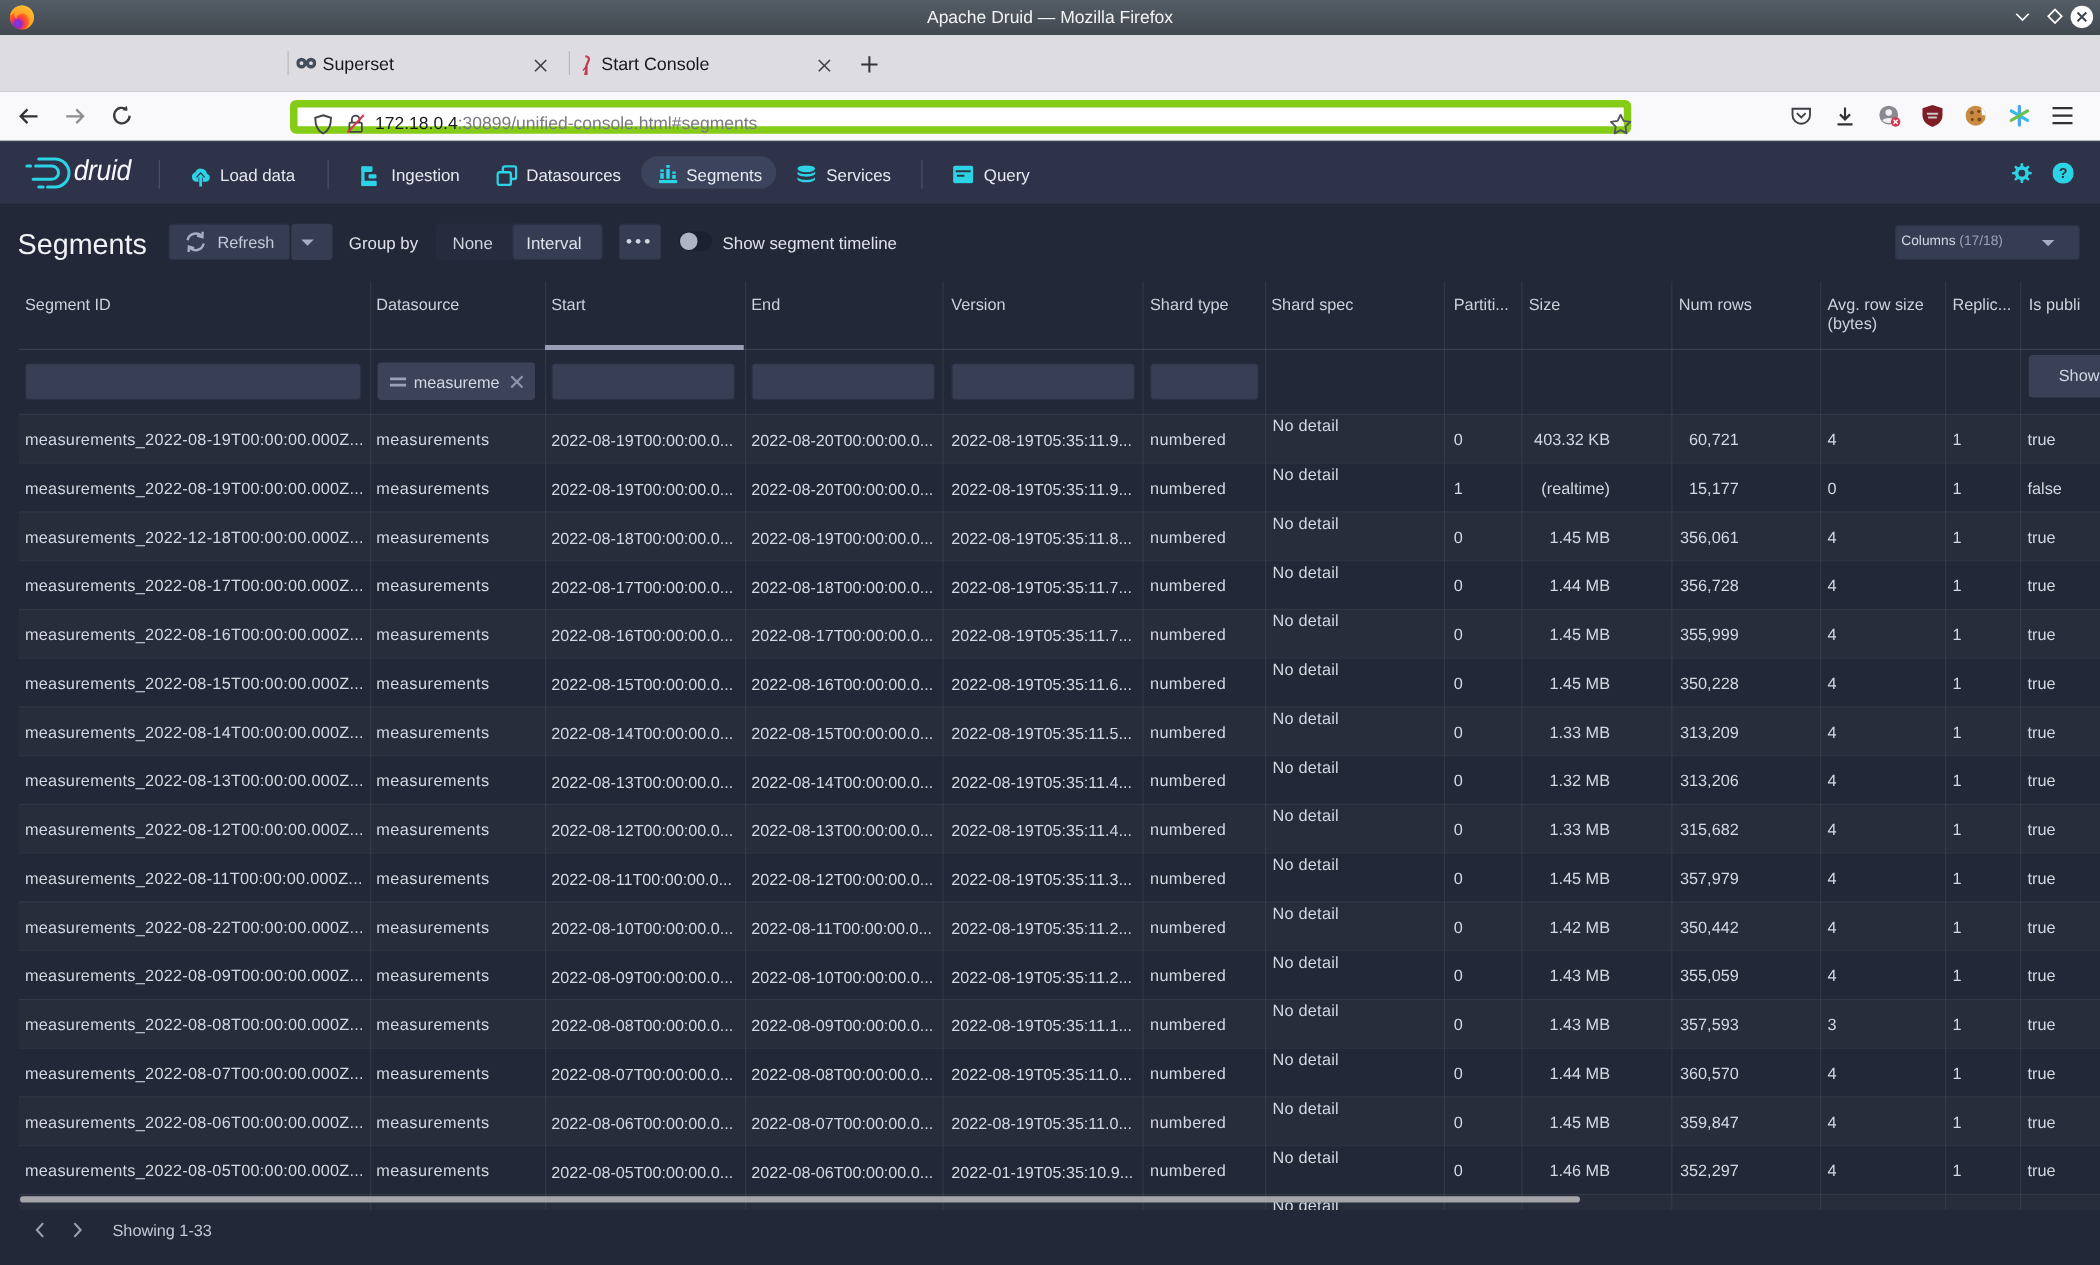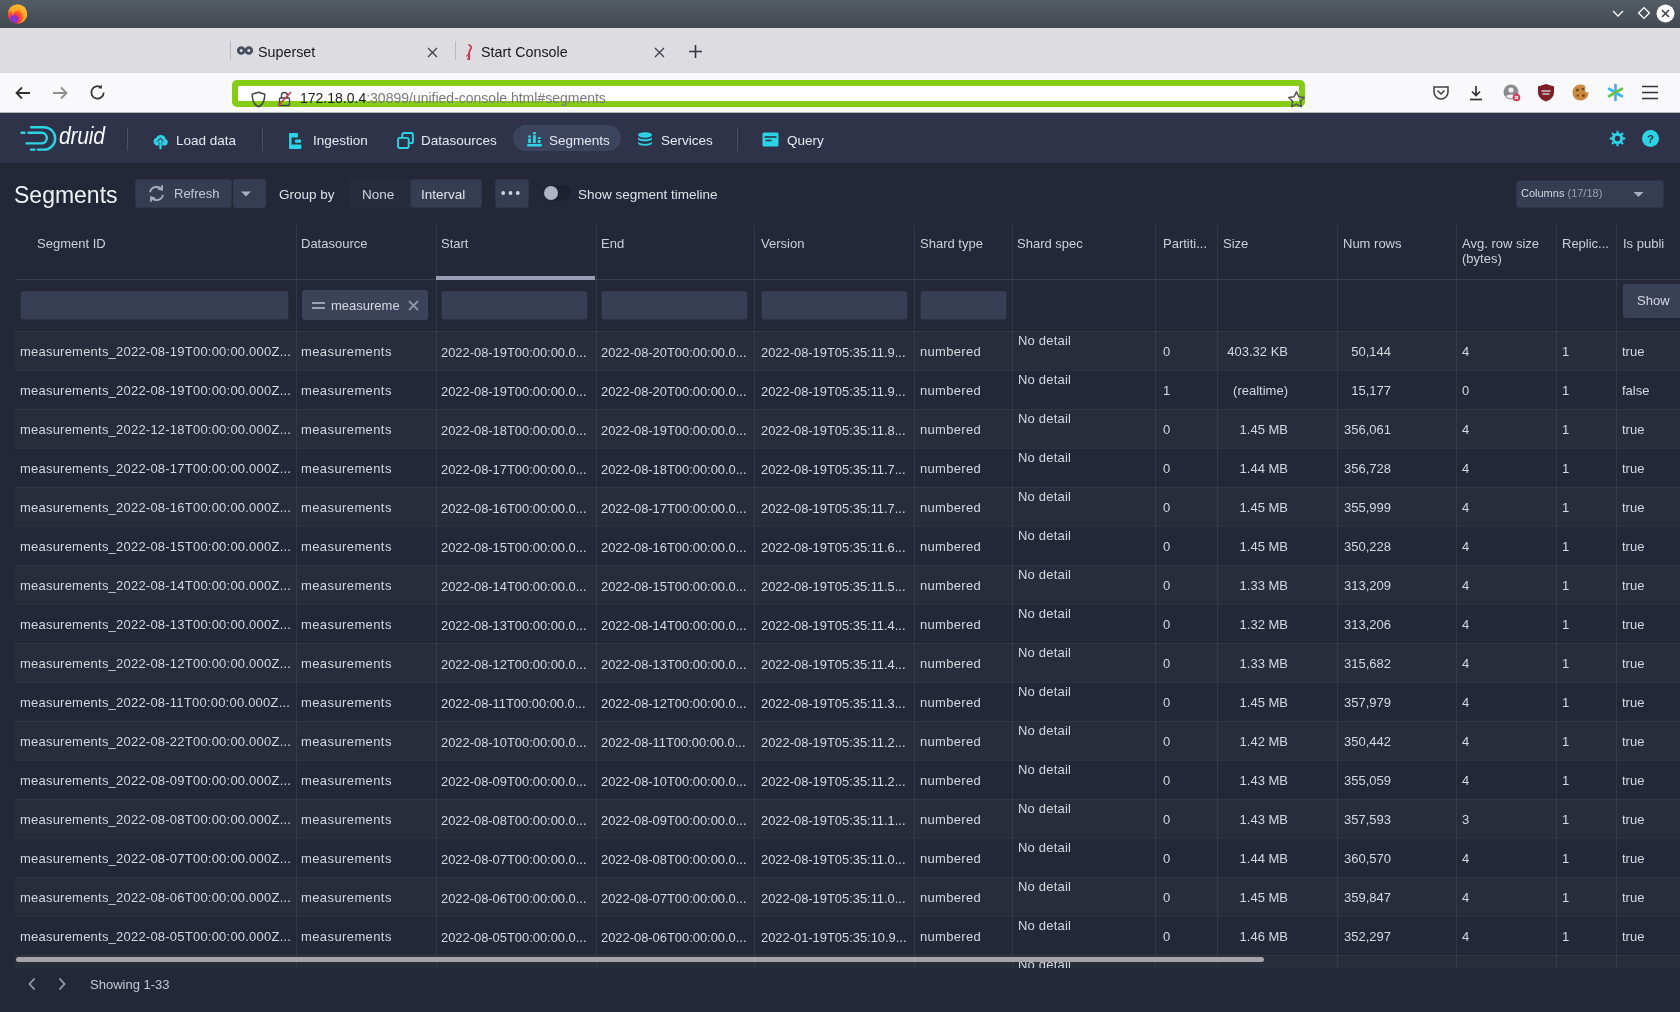--- a/index.html
+++ b/index.html
@@ -73,20 +73,21 @@
         <stop offset="20%" stop-color="#912bcc"></stop>
         <stop offset="34%" stop-color="#ff3750"></stop>
         <stop offset="54%" stop-color="#ff641c"></stop>
         <stop offset="76%" stop-color="#ff9b20"></stop>
         <stop offset="100%" stop-color="#ffd93f"></stop>
       </radialGradient>
     </defs>
     <circle cx="10.5" cy="11" r="9.6" fill="url(#ffg)"></circle>
     <path d="M1.2 9 C2.5 4 6.5 1.2 11 1.4 C16.5 1.7 20.2 6 20.1 11 C20 16.3 15.8 20.2 11.3 20.5 C15 18.9 16.8 15.6 16.2 12.3 C15.6 9.2 12.9 7.4 10.2 7.9 C7.7 8.3 6.1 10.2 6.3 12.4 C4.6 11.2 4 9.2 4.8 6.9 C3 7.9 1.8 9.6 1.2 9 Z" fill="#ffb22e" opacity=".75"></path>
   </svg>
+  <div class="title">Apache Druid — Mozilla Firefox</div>
   <svg class="winbtn" style="left:1609px" width="18" height="18" viewBox="0 0 18 18">
     <path d="M4 7 L9 12 L14 7" stroke="#fbfbfb" stroke-width="1.4" fill="none"></path>
       </svg>
   <svg class="winbtn" style="left:1635px" width="18" height="18" viewBox="0 0 18 18">
     <rect x="5.2" y="5.2" width="7.6" height="7.6" transform="rotate(45 9 9)" stroke="#fbfbfb" stroke-width="1.4" fill="none"></rect>
       </svg>
   <svg class="winbtn" style="left:1656px" width="19" height="19" viewBox="0 0 19 19">
     <circle cx="9.5" cy="9.5" r="9" fill="#fbfbfb"></circle>
     <path d="M6 6 L13 13 M13 6 L6 13" stroke="#3a414a" stroke-width="1.5"></path>
       </svg>
@@ -308,21 +309,21 @@
 <div class="vl" style="left:738.5px"></div>
 <div class="vl" style="left:899px"></div>
 <div class="vl" style="left:997px"></div>
 <div class="vl" style="left:1140px"></div>
 <div class="vl" style="left:1202px"></div>
 <div class="vl" style="left:1321.5px"></div>
 <div class="vl" style="left:1441px"></div>
 <div class="vl" style="left:1541px"></div>
 <div class="vl" style="left:1601px"></div>
   <div class="hl" style="top:54px"></div>
-  <div class="hdr" style="left:22px">Segment ID</div>
+  <div class="hdr" style="left:5px">Segment ID</div>
   <div class="hdr" style="left:286px">Datasource</div>
   <div class="hdr" style="left:426px">Start</div>
   <div class="hdr" style="left:586px">End</div>
   <div class="hdr" style="left:746px">Version</div>
   <div class="hdr" style="left:905px">Shard type</div>
   <div class="hdr" style="left:1002px">Shard spec</div>
   <div class="hdr" style="left:1148px">Partiti...</div>
   <div class="hdr" style="left:1208px">Size</div>
   <div class="hdr" style="left:1328px">Num rows</div>
   <div class="hdr" style="left:1447px">Avg. row size<br>(bytes)</div>
@@ -338,34 +339,34 @@
     <span style="position:absolute;left:29px;top:8px;font-size:13px;color:#d4d8e2">measureme</span>
     <svg style="position:absolute;left:106px;top:10px" width="11" height="11" viewBox="0 0 11 11">
       <path d="M1 1 L10 10 M10 1 L1 10" stroke="#8f95a8" stroke-width="1.8"></path>
         </svg>
   </div>
   <div class="finput" style="left:426px;width:147px"></div>
   <div class="finput" style="left:586px;width:147px"></div>
   <div class="finput" style="left:746px;width:147px"></div>
   <div class="finput" style="left:905px;width:87px"></div>
   <div class="finput" style="left:1608px;top:59px;height:34px;width:70px;background:#3a4156;box-shadow:none">
-    <span style="position:absolute;left:14px;top:9px;font-size:13px;color:#d2d7e1">Show</span>
+    <span style="position:absolute;left:24px;top:9px;font-size:13px;color:#d2d7e1">Show</span>
   </div>
 
   <div class="row stripe" style="top:105.5px">
 <span class="c" style="left:5px;letter-spacing:.22px">measurements_2022-08-19T00:00:00.000Z...</span>
 <span class="c" style="left:286px;letter-spacing:.4px">measurements</span>
 <span class="c ts" style="left:426px">2022-08-19T00:00:00.0...</span>
 <span class="c ts" style="left:586px">2022-08-20T00:00:00.0...</span>
 <span class="c ts" style="left:746px">2022-08-19T05:35:11.9...</span>
 <span class="c" style="left:905px;letter-spacing:.3px">numbered</span>
 <span class="nd">No detail</span>
 <span class="c" style="left:1148px">0</span>
 <span class="c r" style="left:1202px;width:71px">403.32 KB</span>
-<span class="c r" style="left:1285px;width:91px">50,144</span>
+<span class="c r" style="left:1285px;width:91px">60,721</span>
 <span class="c" style="left:1447px">4</span>
 <span class="c" style="left:1547px">1</span>
 <span class="c" style="left:1607px">true</span>
 </div>
 <div class="row" style="top:144.5px">
 <span class="c" style="left:5px;letter-spacing:.22px">measurements_2022-08-19T00:00:00.000Z...</span>
 <span class="c" style="left:286px;letter-spacing:.4px">measurements</span>
 <span class="c ts" style="left:426px">2022-08-19T00:00:00.0...</span>
 <span class="c ts" style="left:586px">2022-08-20T00:00:00.0...</span>
 <span class="c ts" style="left:746px">2022-08-19T05:35:11.9...</span>

